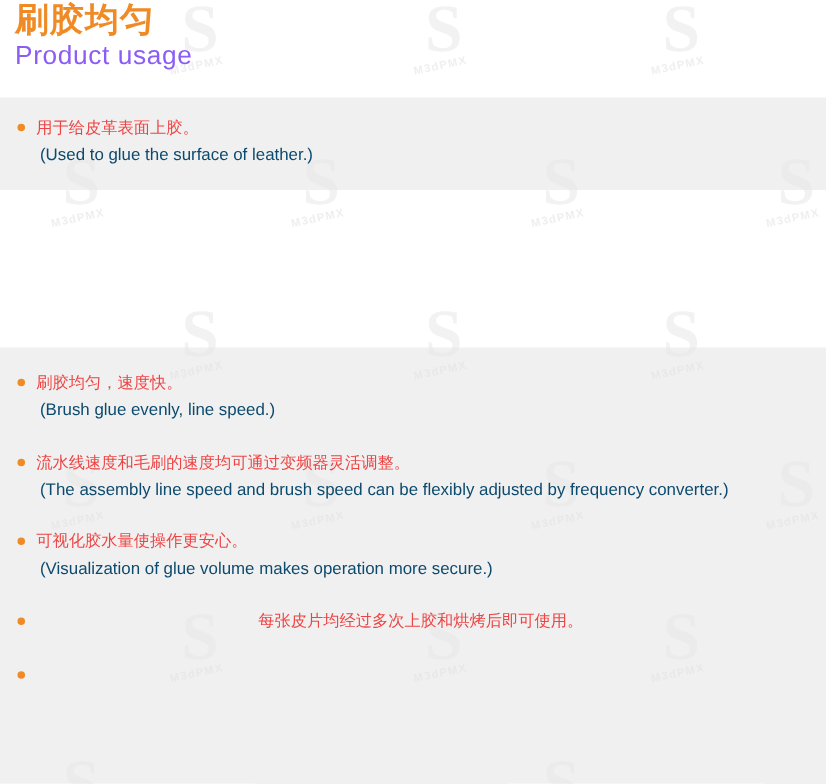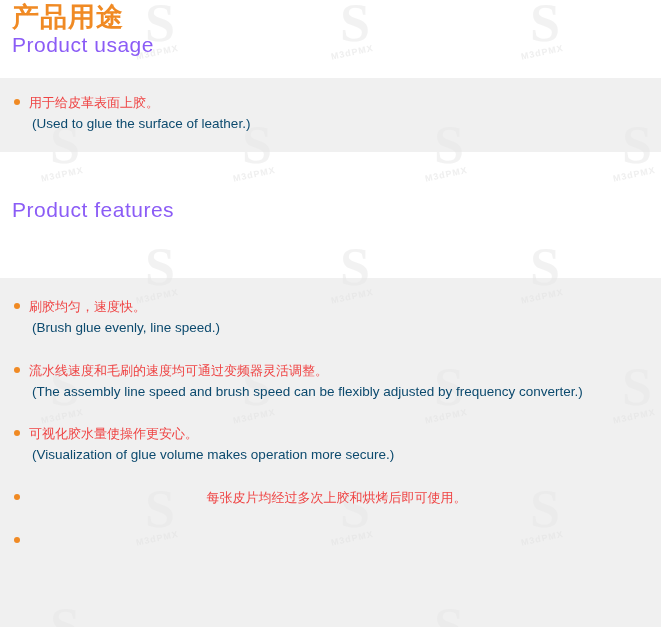--- a/index.html
+++ b/index.html
@@ -211,34 +211,33 @@
     </div>
     <div class="wm" style="left:424px; top:600px;">
       <span class="wm-s">S</span>
 
     </div>
   </div>
 
   <div class="content">
 
     <div class="heading" style="top:2px;">
-      <div class="cn">产品用途</div>
+      <div class="cn">刷胶均匀</div>
       <div class="en">Product usage</div>
     </div>
 
     <div class="bullet-list" style="top:92px;">
       <div class="bullet-item">
         <span class="dot"></span>
         <div class="cn-line">用于给皮革表面上胶。</div>
         <div class="en-line">(Used to glue the surface of leather.)</div>
       </div>
     </div>
 
     <div class="heading" style="top:197px;">
-      <div class="en">Product features</div>
     </div>
 
     <div class="bullet-list" style="top:296px;">
       <div class="bullet-item" style="margin-bottom:22px;">
         <span class="dot"></span>
         <div class="cn-line">刷胶均匀，速度快。</div>
         <div class="en-line">(Brush glue evenly, line speed.)</div>
       </div>
       <div class="bullet-item" style="margin-bottom:21px;">
         <span class="dot"></span>

